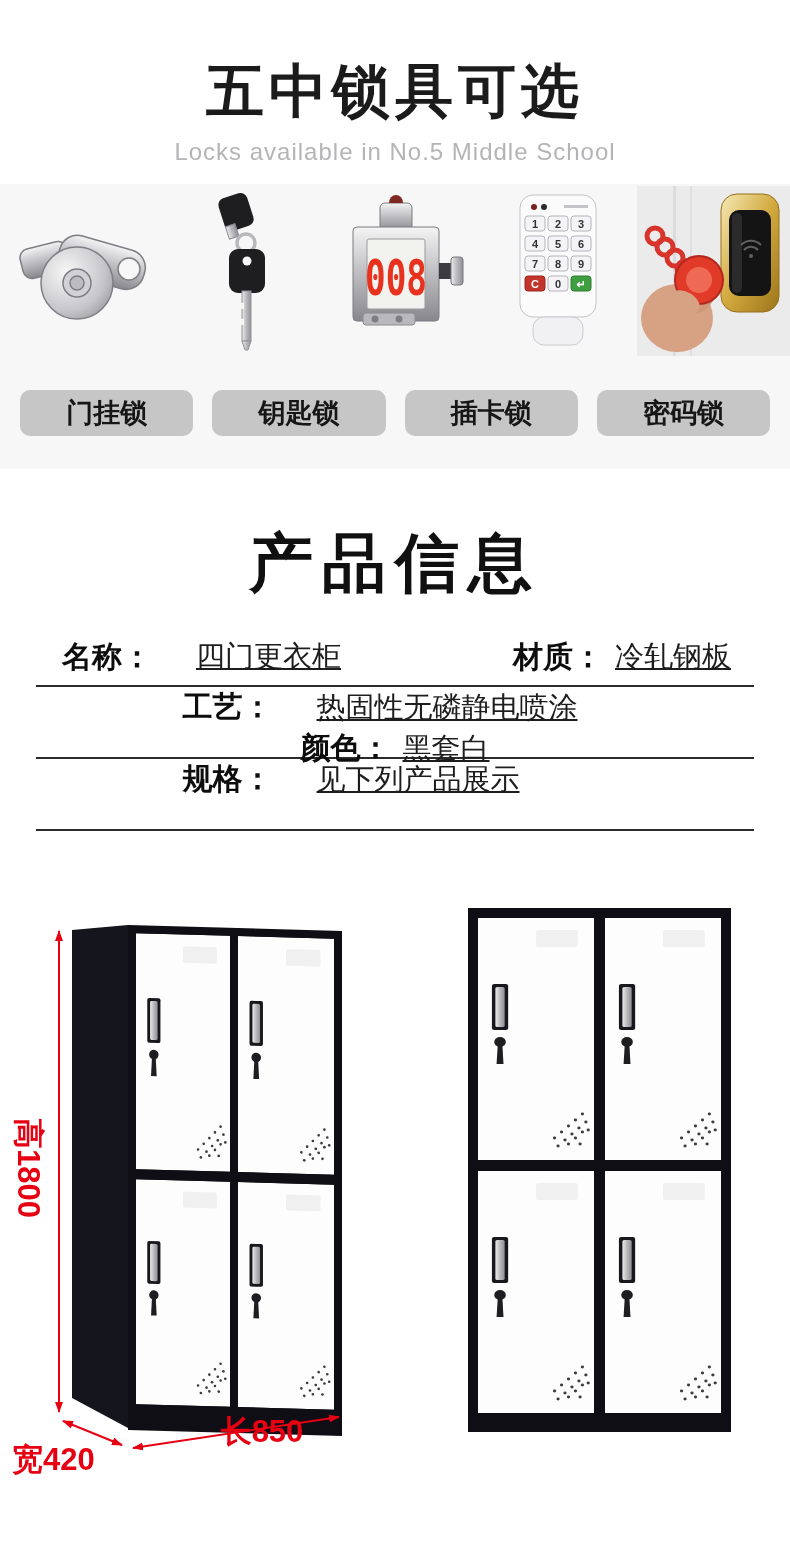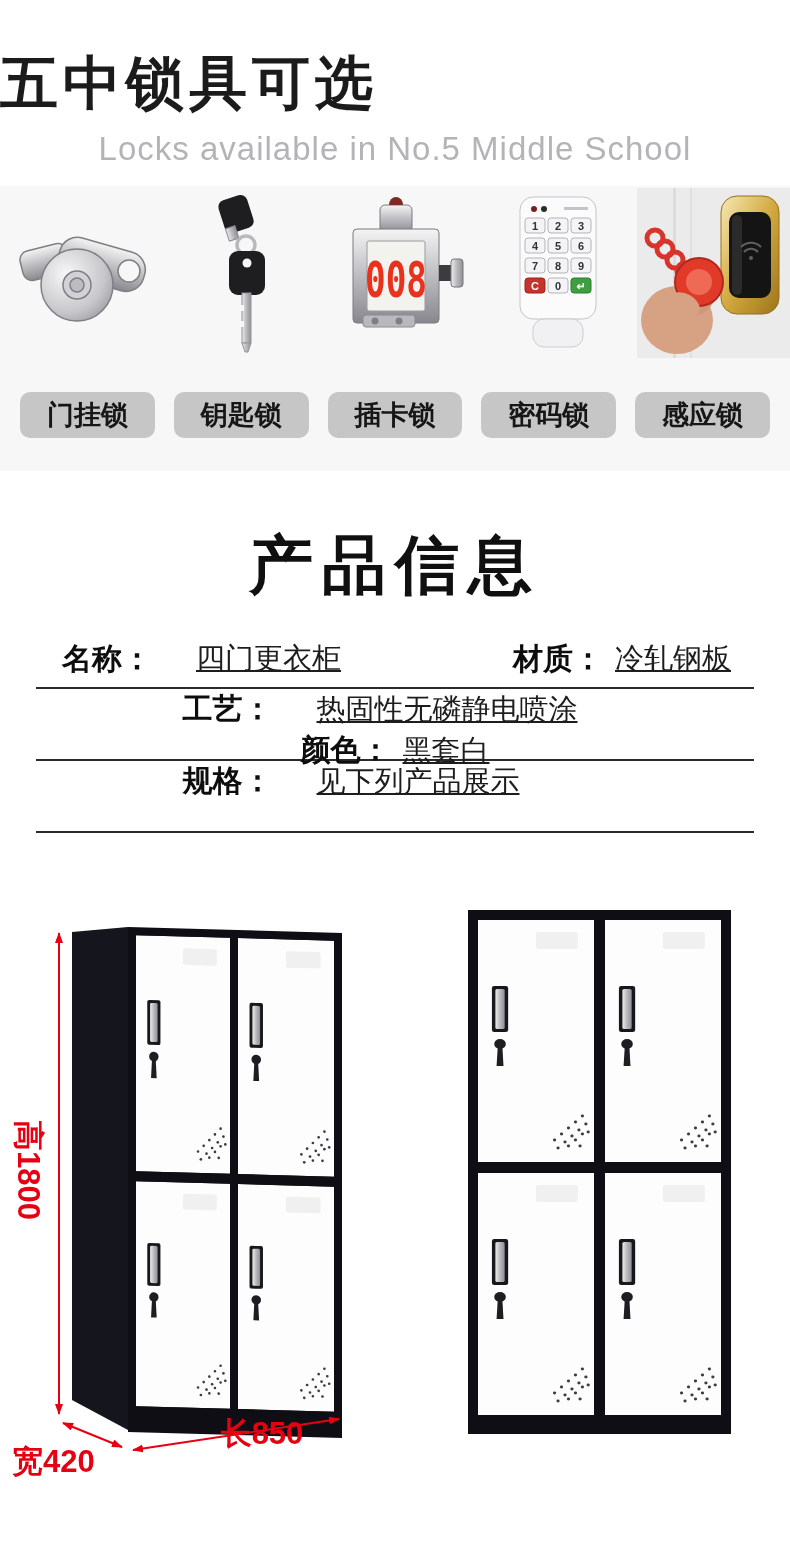--- a/index.html
+++ b/index.html
@@ -1,23 +1,23 @@
 <!DOCTYPE html>
 <html><head>
 <meta charset="utf-8">
 <style>
   html,body{margin:0;padding:0;}
   body{
     width:790px;height:1567px;position:relative;background:#ffffff;
     font-family:"Liberation Sans", sans-serif;overflow:hidden;
   }
   .header{padding-top:48px;}
-  .main-title{margin:0;font-size:58px;font-weight:900;
+  .main-title{margin:8px;font-size:58px;font-weight:900;text-align:center;
     letter-spacing:5px;color:#1b1b1b;line-height:1.2;}
-  .subtitle{margin:12px 12px 0;font-size:33px;color:#b4b4b6;text-align:center;
+  .subtitle{margin:12px 12px 0;font-size:24px;color:#b4b4b6;text-align:center;
     letter-spacing:1px;font-weight:400;}
 
   .locks-band{margin-top:18px;background:#f7f7f8;padding:2px 0 33px;}
   .locks-photos{display:flex;height:170px;align-items:center;}
   .lock-photo{flex:1;display:flex;justify-content:center;align-items:center;height:170px;}
   .lock-photo.photo5{flex:0 0 153px;}
   .locks-pills{display:flex;gap:19px;padding:0 20px;margin-top:34px;}
   .pill{flex:1;height:46px;background:#c6c6c6;border-radius:10px;display:flex;
     align-items:center;justify-content:center;font-size:27px;font-weight:700;color:#161616;}
 
@@ -213,21 +213,20 @@
         <ellipse cx="48" cy="116" rx="16" ry="10" transform="rotate(30 48 116)" fill="#d7a184"></ellipse>
       </svg>
     </figure>
   </div>
 
   <div class="locks-pills">
     <div class="pill">门挂锁</div>
     <div class="pill">钥匙锁</div>
     <div class="pill">插卡锁</div>
     <div class="pill">密码锁</div>
-    <div class="pill">感应锁</div>
   </div>
 </section>
 
 <h2 class="section-title">产品信息</h2>
 
 <div class="info-table">
   <div class="info-row row-1">
     <div class="cell cell-a">
       <span class="info-label">名称：</span>
       <span class="info-value">四门更衣柜</span>

